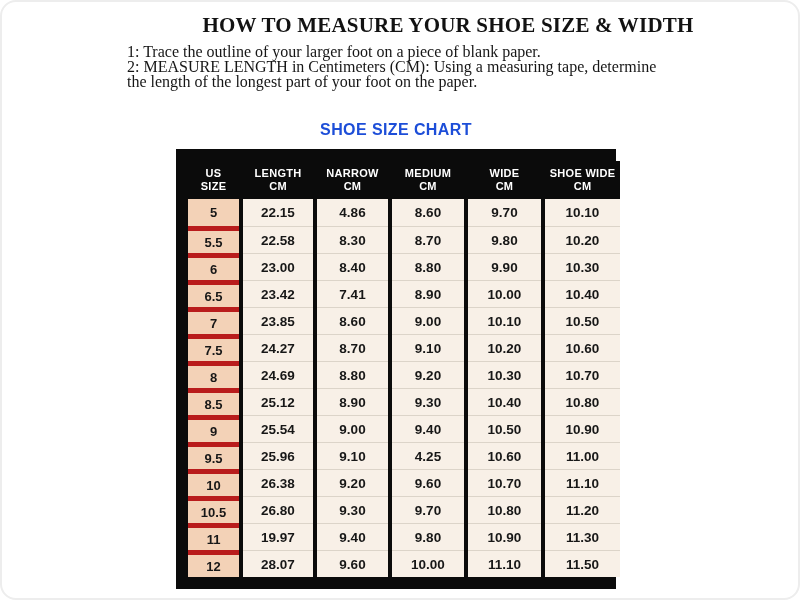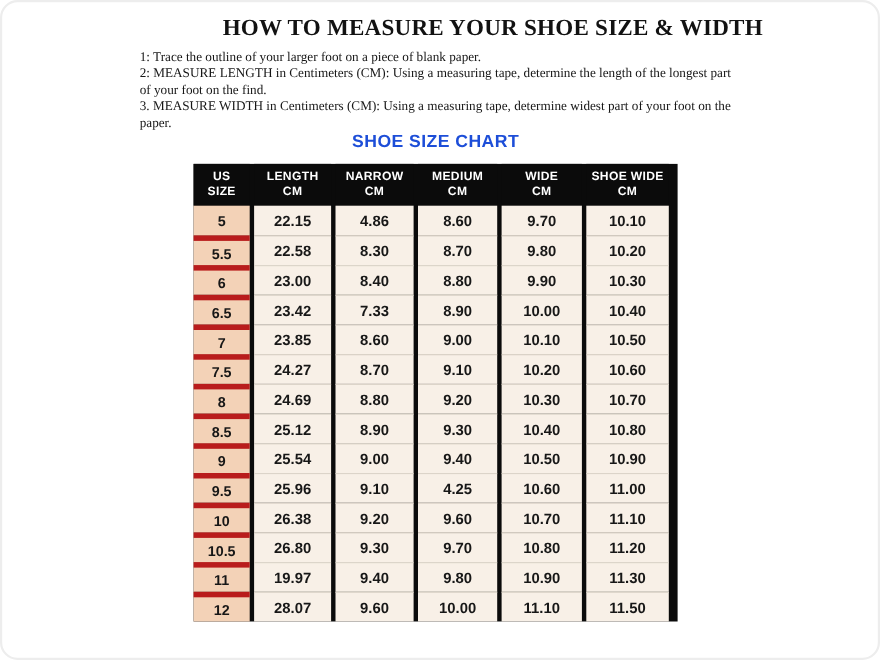--- a/index.html
+++ b/index.html
@@ -25,21 +25,21 @@
     font-family: "Liberation Serif", serif;
     font-weight: 700;
     font-size: 21px;
     letter-spacing: 0.2px;
     color: #121212;
     margin-left: 48px;
   }
   .instructions {
     position: absolute;
     top: 44px; left: 127px; width: 545px;
-    font-size: 12px;
+    font-size: 16px;
     line-height: 15px;
     color: #161616;
   }
   .instructions p { margin: 0; }
   .chart-heading {
     position: absolute;
     top: 121px; left: 176px; width: 440px;
     text-align: center;
     font-family: "Liberation Sans", sans-serif;
     font-weight: 700;
@@ -49,21 +49,21 @@
   }
   .sizetable {
     position: absolute;
     top: 149px; left: 176px;
     display: grid;
     grid-template-columns: 51px 70px 71px 72px 73px 75px;
     grid-template-rows: 38px;
     grid-auto-rows: 27px;
     column-gap: 4px;
     row-gap: 0;
-    padding: 0;
+    padding: 12px;
     background: #0b0b0b;
     width: 440px;
   }
   .hcell {
     background: #0b0b0b;
     color: #ffffff;
     display: flex;
     align-items: center;
     justify-content: center;
     text-align: center;
@@ -98,43 +98,42 @@
 </style>
 </head>
 <body>
 
 <div class="frame"></div>
 
 <h1 class="page-title">HOW TO MEASURE YOUR SHOE SIZE &amp; WIDTH</h1>
 
 <div class="instructions">
   <p>1: Trace the outline of your larger foot on a piece of blank paper.</p>
-  <p>2: MEASURE LENGTH in Centimeters (CM): Using a measuring tape, determine the length of the longest part of your foot on the find.</p>
-  <p>3. MEASURE WIDTH in Centimeters (CM): Using a measuring tape, determine widest part of your foot on the paper.</p>
+  <p>2: MEASURE LENGTH in Centimeters (CM): Using a measuring tape, determine the length of the longest part of your foot on the paper.</p>
 </div>
 
 <h2 class="chart-heading">SHOE SIZE CHART</h2>
 
 <div class="sizetable">
   <div class="hcell">US
 SIZE</div>
   <div class="hcell">LENGTH
 CM</div>
   <div class="hcell">NARROW
 CM</div>
   <div class="hcell">MEDIUM
 CM</div>
   <div class="hcell">WIDE
 CM</div>
   <div class="hcell">SHOE WIDE
 CM</div>
 <div class="trow first-row"><div class="cell size-col">5</div><div class="cell val-col">22.15</div><div class="cell val-col">4.86</div><div class="cell val-col">8.60</div><div class="cell val-col">9.70</div><div class="cell val-col">10.10</div></div>
     <div class="trow"><div class="cell size-col">5.5</div><div class="cell val-col">22.58</div><div class="cell val-col">8.30</div><div class="cell val-col">8.70</div><div class="cell val-col">9.80</div><div class="cell val-col">10.20</div></div>
     <div class="trow"><div class="cell size-col">6</div><div class="cell val-col">23.00</div><div class="cell val-col">8.40</div><div class="cell val-col">8.80</div><div class="cell val-col">9.90</div><div class="cell val-col">10.30</div></div>
-    <div class="trow"><div class="cell size-col">6.5</div><div class="cell val-col">23.42</div><div class="cell val-col">7.33</div><div class="cell val-col">8.90</div><div class="cell val-col">10.00</div><div class="cell val-col">10.40</div></div>
+    <div class="trow"><div class="cell size-col">6.5</div><div class="cell val-col">23.42</div><div class="cell val-col">7.41</div><div class="cell val-col">8.90</div><div class="cell val-col">10.00</div><div class="cell val-col">10.40</div></div>
     <div class="trow"><div class="cell size-col">7</div><div class="cell val-col">23.85</div><div class="cell val-col">8.60</div><div class="cell val-col">9.00</div><div class="cell val-col">10.10</div><div class="cell val-col">10.50</div></div>
     <div class="trow"><div class="cell size-col">7.5</div><div class="cell val-col">24.27</div><div class="cell val-col">8.70</div><div class="cell val-col">9.10</div><div class="cell val-col">10.20</div><div class="cell val-col">10.60</div></div>
     <div class="trow"><div class="cell size-col">8</div><div class="cell val-col">24.69</div><div class="cell val-col">8.80</div><div class="cell val-col">9.20</div><div class="cell val-col">10.30</div><div class="cell val-col">10.70</div></div>
     <div class="trow"><div class="cell size-col">8.5</div><div class="cell val-col">25.12</div><div class="cell val-col">8.90</div><div class="cell val-col">9.30</div><div class="cell val-col">10.40</div><div class="cell val-col">10.80</div></div>
     <div class="trow"><div class="cell size-col">9</div><div class="cell val-col">25.54</div><div class="cell val-col">9.00</div><div class="cell val-col">9.40</div><div class="cell val-col">10.50</div><div class="cell val-col">10.90</div></div>
     <div class="trow"><div class="cell size-col">9.5</div><div class="cell val-col">25.96</div><div class="cell val-col">9.10</div><div class="cell val-col">4.25</div><div class="cell val-col">10.60</div><div class="cell val-col">11.00</div></div>
     <div class="trow"><div class="cell size-col">10</div><div class="cell val-col">26.38</div><div class="cell val-col">9.20</div><div class="cell val-col">9.60</div><div class="cell val-col">10.70</div><div class="cell val-col">11.10</div></div>
     <div class="trow"><div class="cell size-col">10.5</div><div class="cell val-col">26.80</div><div class="cell val-col">9.30</div><div class="cell val-col">9.70</div><div class="cell val-col">10.80</div><div class="cell val-col">11.20</div></div>
     <div class="trow"><div class="cell size-col">11</div><div class="cell val-col">19.97</div><div class="cell val-col">9.40</div><div class="cell val-col">9.80</div><div class="cell val-col">10.90</div><div class="cell val-col">11.30</div></div>
     <div class="trow"><div class="cell size-col">12</div><div class="cell val-col">28.07</div><div class="cell val-col">9.60</div><div class="cell val-col">10.00</div><div class="cell val-col">11.10</div><div class="cell val-col">11.50</div></div>

